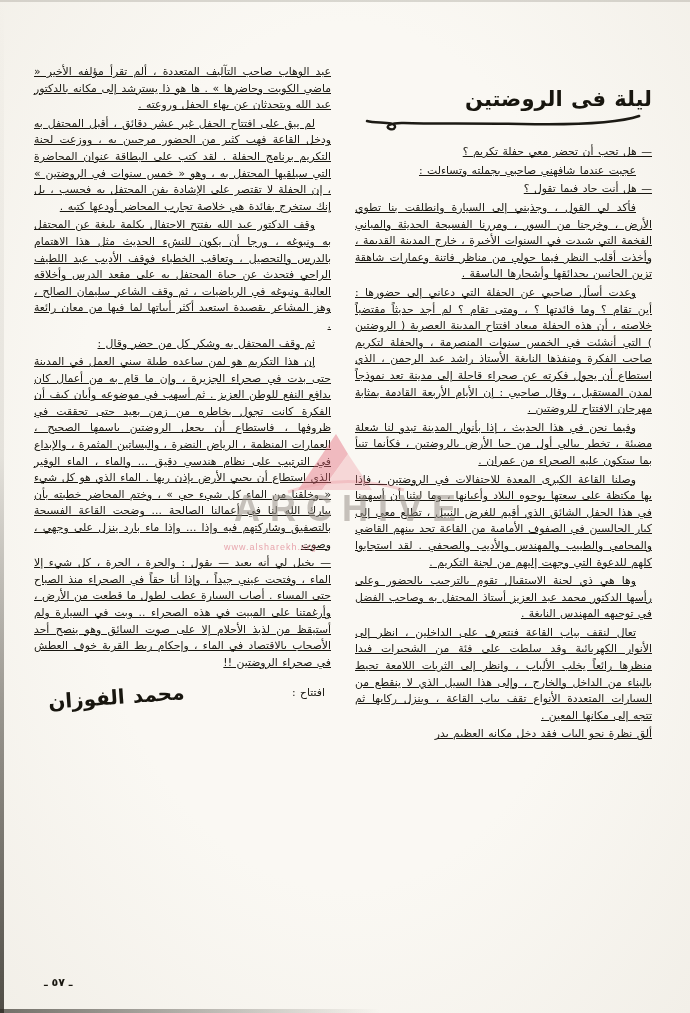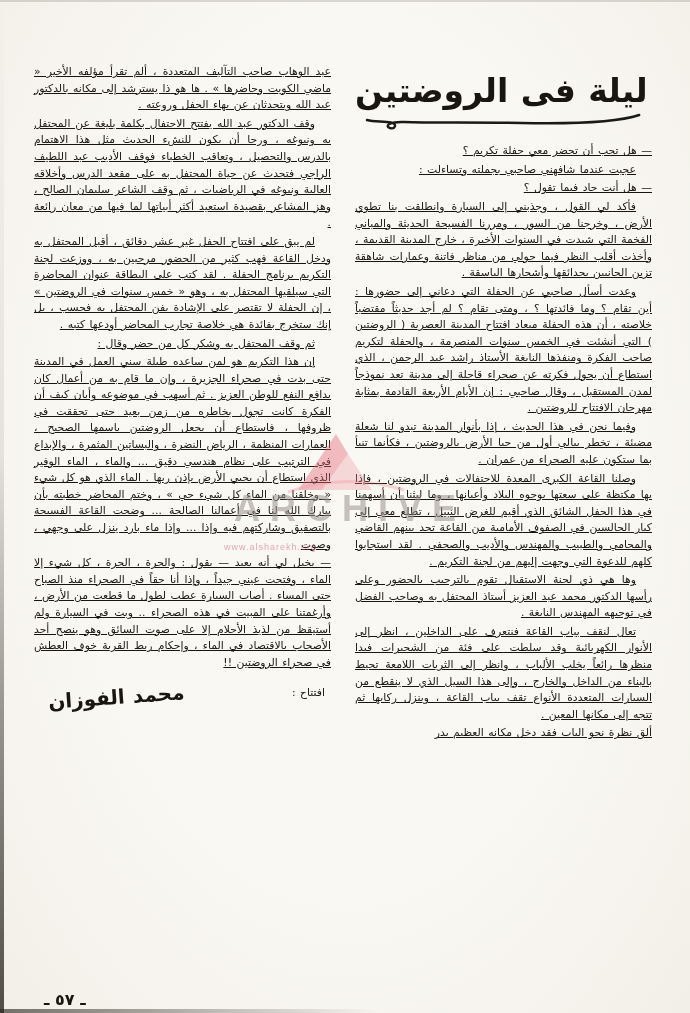--- a/index.html
+++ b/index.html
@@ -32,22 +32,22 @@
     display:flex; gap:24px; direction:rtl; z-index:1;
   }
   .col {
     flex:1; text-align:justify; font-size:10.8px; line-height:16.6px;
     word-spacing:1px;
   }
   .col p { margin:0 0 2px;text-decoration:underline; }
   p.indent { text-indent:16px; }
   p.dialog { text-indent:0; }
   .article-title {
-    font-size:33px; font-weight:700; text-align:left;
-    margin:6px 0 0; line-height:1.25;
+    font-size:21px; font-weight:700; text-align:right;
+    margin:22px 0 0; line-height:1.25;
   }
   .flourish { display:block; margin:0 auto 12px; width:94%; height:20px; }
   
   .sig-row {
     display:flex; justify-content:space-between; align-items:flex-start;
     margin-top:10px; padding-inline-start:6px; padding-inline-end:14px;
   }
   .sig-location { font-size:10.8px; padding-top:4px; }
   .sig-name {
     font-size:20px; font-weight:700; transform:rotate(-4deg);
@@ -63,22 +63,22 @@
   .wm-text {
     font-family:"Liberation Sans", sans-serif; font-size:36px; font-weight:700;
     color:#9b948c; letter-spacing:10px; text-indent:10px; margin-top:-8px;
   }
   .wm-url {
     font-family:"Liberation Sans", sans-serif; font-size:9px; color:#d85f72;
     letter-spacing:1px; margin-top:12px;
   }
   
   .page-number {
-    position:absolute; left:44px; bottom:4px; z-index:2;
-    font-size:16px; font-weight:700; direction:rtl;
+    position:absolute; left:44px; bottom:24px; z-index:2;
+    font-size:11px; font-weight:700; direction:rtl;
   }
 </style>
 </head>
 <body>
 
 <div class="page">
 
   <div class="columns">
 
     <div class="col">
@@ -93,22 +93,22 @@
       <p class="indent">وعدت أسأل صاحبي عن الحفلة التي دعاني إلى حضورها : أين تقام ؟ وما فائدتها ؟ ، ومتى تقام ؟ لم أجد حديثاً مقتضباً خلاصته ، أن هذه الحفلة ميعاد افتتاح المدينة العصرية ( الروضتين ) التي أنشئت في الخمس سنوات المنصرمة ، والحفلة لتكريم صاحب الفكرة ومنفذها النابغة الأستاذ راشد عبد الرحمن ، الذي استطاع أن يحول فكرته عن صحراء قاحلة إلى مدينة تعد نموذجاً لمدن المستقبل ، وقال صاحبي : إن الأيام الأربعة القادمة بمثابة مهرجان الافتتاح للروضتين .</p>
       <p class="indent">وفيما نحن في هذا الحديث ، إذا بأنوار المدينة تبدو لنا شعلة مضيئة ، تخطر ببالي أول من حيا الأرض بالروضتين ، فكأنما تنبأ بما ستكون عليه الصحراء من عمران .</p>
       <p class="indent">وصلنا القاعة الكبرى المعدة للاحتفالات في الروضتين ، فإذا بها مكتظة على سعتها بوجوه البلاد وأعيانها ، وما لبثنا أن أسهمنا في هذا الحفل الشائق الذي أقيم للغرض النبيل ، تطلع معي إلى كبار الجالسين في الصفوف الأمامية من القاعة تجد بينهم القاضي والمحامي والطبيب والمهندس والأديب والصحفي . لقد استجابوا كلهم للدعوة التي وجهت إليهم من لجنة التكريم .</p>
       <p class="indent">وها هي ذي لجنة الاستقبال تقوم بالترحيب بالحضور وعلى رأسها الدكتور محمد عبد العزيز أستاذ المحتفل به وصاحب الفضل في توجيهه المهندس النابغة .</p>
       <p class="indent">تعال لنقف بباب القاعة فنتعرف على الداخلين ، انظر إلى الأنوار الكهربائية وقد سلطت على فئة من الشجيرات فبدا منظرها رائعاً يخلب الألباب ، وانظر إلى الثريات اللامعة تحيط بالبناء من الداخل والخارج ، وإلى هذا السيل الذي لا ينقطع من السيارات المتعددة الأنواع تقف بباب القاعة ، وينزل ركابها ثم تتجه إلى مكانها المعين .</p>
       <p>ألق نظرة نحو الباب فقد دخل مكانه العظيم بدر</p>
     </div>
 
     <div class="col">
       <p>عبد الوهاب صاحب التآليف المتعددة ، ألم تقرأ مؤلفه الأخير « ماضي الكويت وحاضرها » . ها هو ذا يسترشد إلى مكانه بالدكتور عبد الله ويتحدثان عن بهاء الحفل وروعته .</p>
+      <p class="indent">لم يبق على افتتاح الحفل غير عشر دقائق ، أقبل المحتفل به ودخل القاعة فهب كثير من الحضور مرحبين به ، ووزعت لجنة التكريم برنامج الحفلة . لقد كتب على البطاقة عنوان المحاضرة التي سيلقيها المحتفل به ، وهو « خمس سنوات في الروضتين » ، إن الحفلة لا تقتصر على الإشادة بفن المحتفل به فحسب ، بل إنك ستخرج بفائدة هي خلاصة تجارب المحاضر أودعها كتبه .</p>
       <p class="indent">وقف الدكتور عبد الله يفتتح الاحتفال بكلمة بليغة عن المحتفل به ونبوغه ، ورجا أن يكون للنشء الحديث مثل هذا الاهتمام بالدرس والتحصيل ، وتعاقب الخطباء فوقف الأديب عبد اللطيف الراجي فتحدث عن حياة المحتفل به على مقعد الدرس وأخلاقه العالية ونبوغه في الرياضيات ، ثم وقف الشاعر سليمان الصالح ، وهز المشاعر بقصيدة استعيد أكثر أبياتها لما فيها من معان رائعة .</p>
-      <p class="indent">لم يبق على افتتاح الحفل غير عشر دقائق ، أقبل المحتفل به ودخل القاعة فهب كثير من الحضور مرحبين به ، ووزعت لجنة التكريم برنامج الحفلة . لقد كتب على البطاقة عنوان المحاضرة التي سيلقيها المحتفل به ، وهو « خمس سنوات في الروضتين » ، إن الحفلة لا تقتصر على الإشادة بفن المحتفل به فحسب ، بل إنك ستخرج بفائدة هي خلاصة تجارب المحاضر أودعها كتبه .</p>
       <p class="indent">ثم وقف المحتفل به وشكر كل من حضر وقال :</p>
       <p class="indent">إن هذا التكريم هو لمن ساعده طيلة سني العمل في المدينة حتى بدت في صحراء الجزيرة ، وإن ما قام به من أعمال كان بدافع النفع للوطن العزيز . ثم أسهب في موضوعه وأبان كيف أن الفكرة كانت تجول بخاطره من زمن بعيد حتى تحققت في ظروفها ، فاستطاع أن يجعل الروضتين باسمها الصحيح ، العمارات المنظمة ، الرياض النضرة ، والبساتين المثمرة ، والإبداع في الترتيب على نظام هندسي دقيق ... والماء ، الماء الوفير الذي استطاع أن يحيي الأرض بإذن ربها . الماء الذي هو كل شيء « وخلقنا من الماء كل شيء حي » ، وختم المحاضر خطبته بأن يبارك الله لنا في أعمالنا الصالحة ... وضجت القاعة الفسيحة بالتصفيق وشاركتهم فيه وإذا ... وإذا ماء بارد ينزل على وجهي ، وصوت</p>
       <p class="dialog">— يخيل لي أنه بعيد — يقول : والجرة ، الجرة ، كل شيء إلا الماء ، وفتحت عيني جيداً ، وإذا أنا حقاً في الصحراء منذ الصباح حتى المساء . أصاب السيارة عطب لطول ما قطعت من الأرض ، وأرغمتنا على المبيت في هذه الصحراء .. وبت في السيارة ولم أستيقظ من لذيذ الأحلام إلا على صوت السائق وهو ينصح أحد الأصحاب بالاقتصاد في الماء ، وإحكام ربط القربة خوف العطش في صحراء الروضتين !!</p>
       <div class="sig-row">
         <span class="sig-location">افتتاح :</span>
         <span class="sig-name">محمد الفوزان</span>
       </div>
     </div>
 
   </div>

